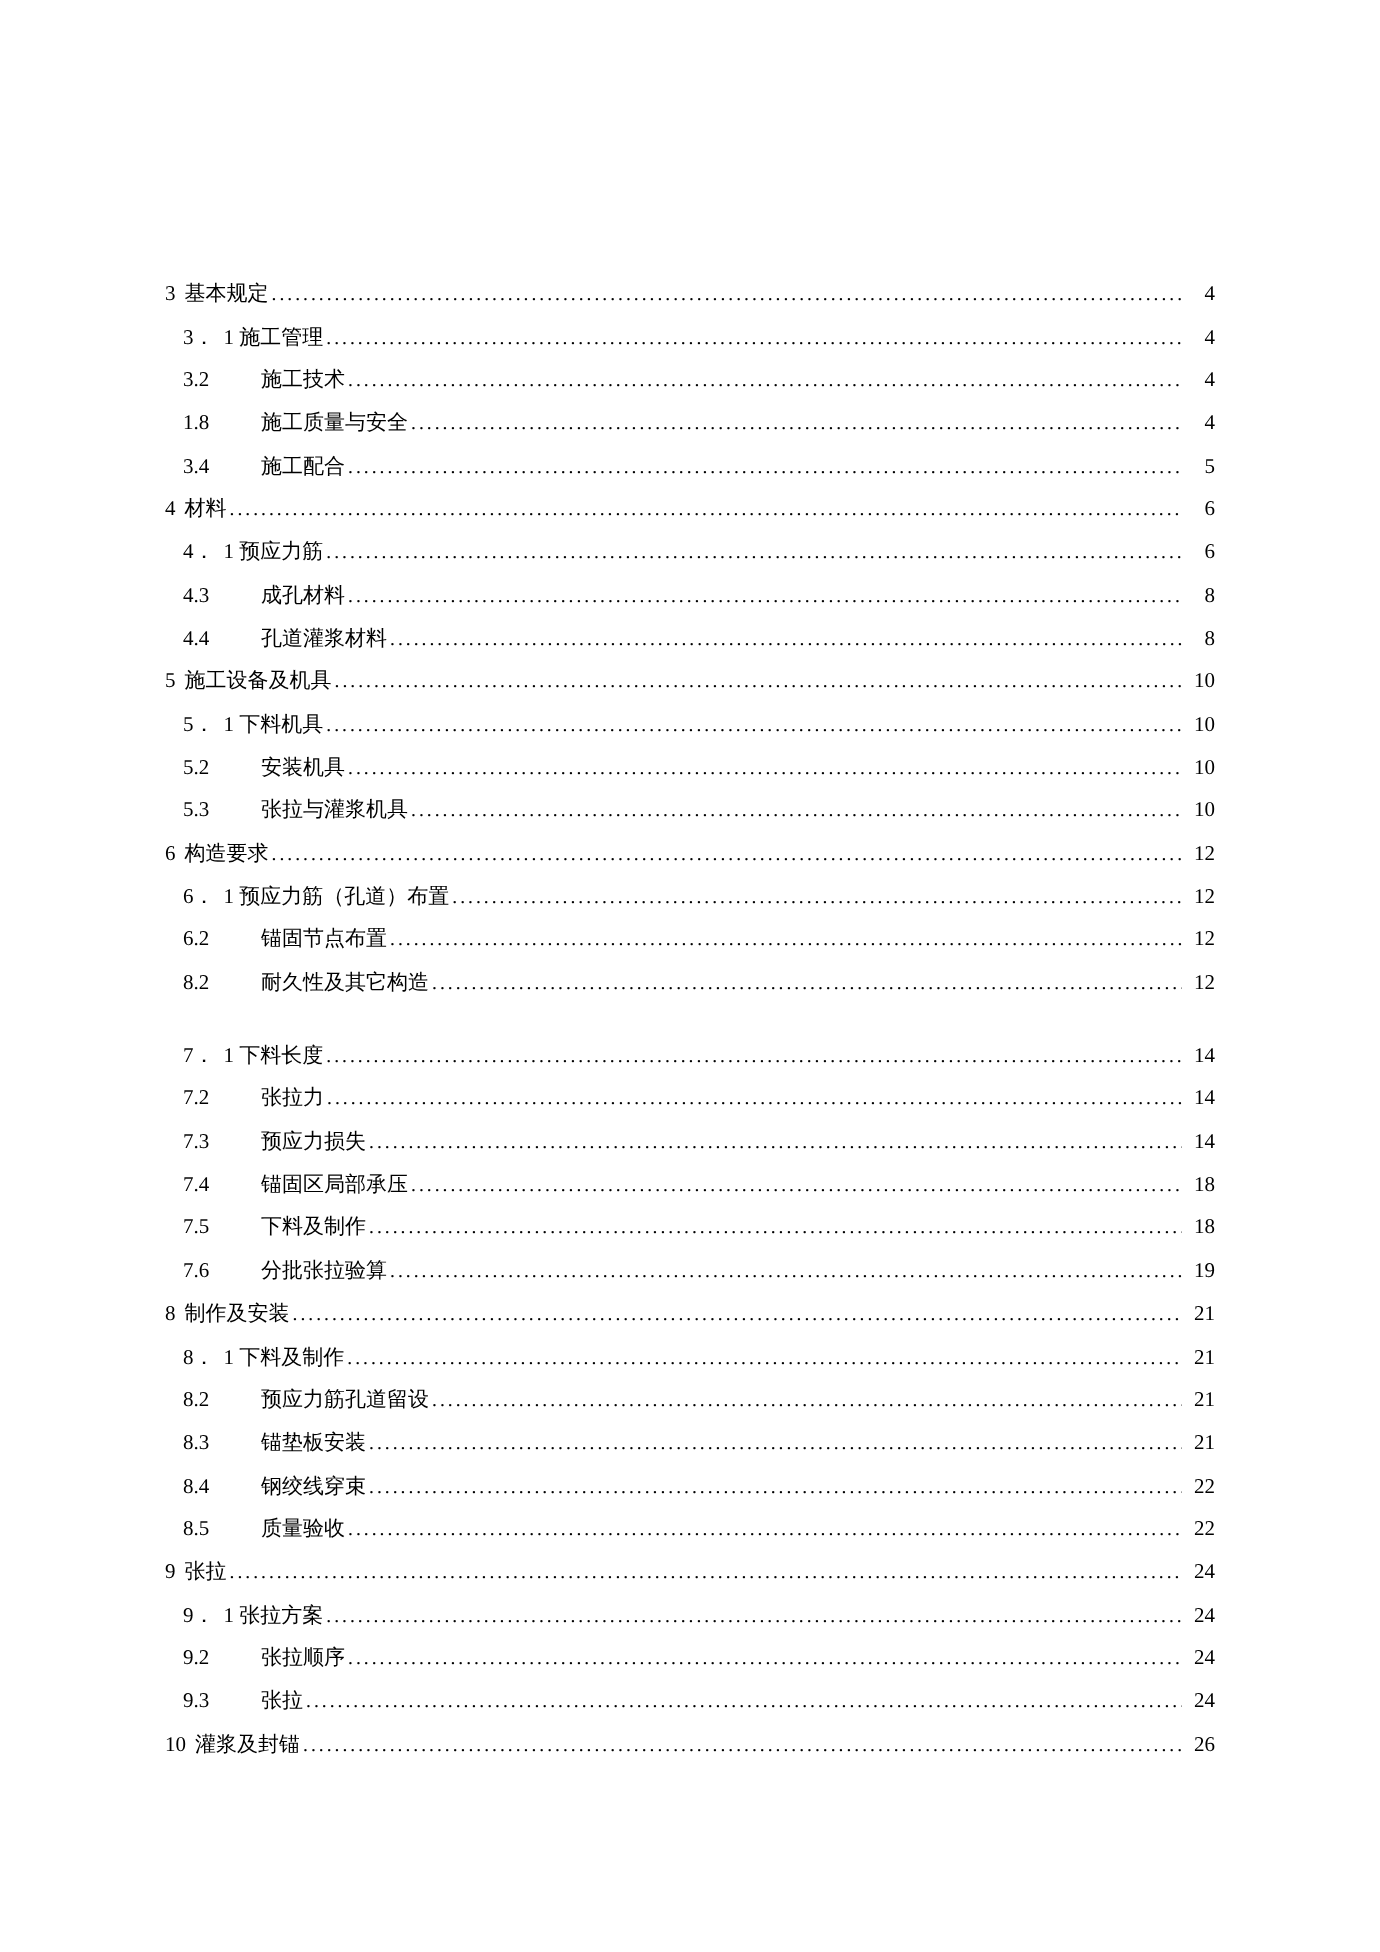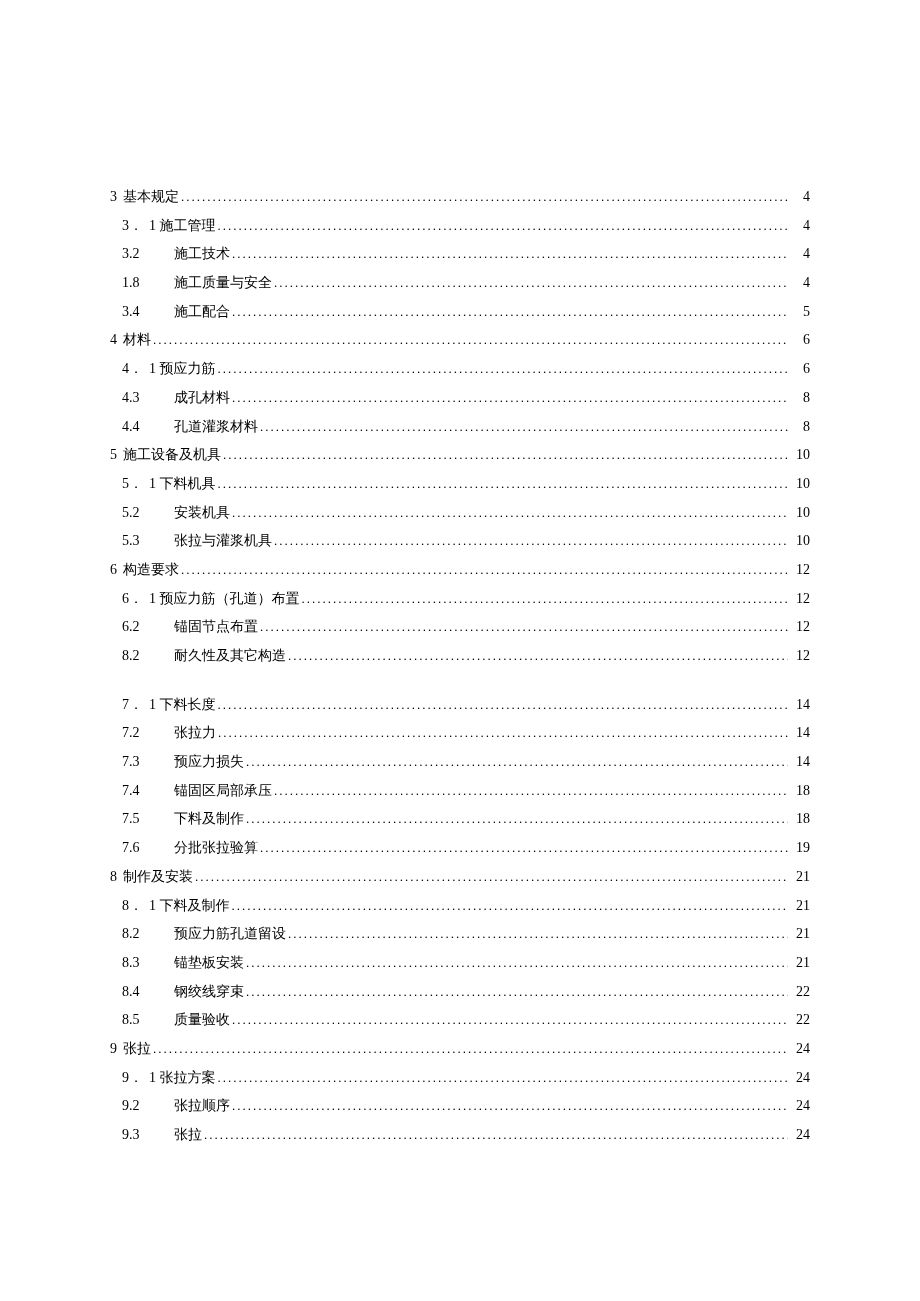--- a/index.html
+++ b/index.html
@@ -226,13 +226,18 @@
     <div class="toc-entry level-2">
       <span><span class="sub-num">9.2</span><span class="gap"></span><span class="toc-title">张拉顺序</span></span>
       <span class="toc-leader"></span>
       <span class="toc-page">24</span>
     </div>
     <div class="toc-entry level-2">
       <span><span class="sub-num">9.3</span><span class="gap"></span><span class="toc-title">张拉</span></span>
       <span class="toc-leader"></span>
       <span class="toc-page">24</span>
     </div>
+    <div class="toc-entry level-1">
+      <span><span class="toc-num">10</span><span class="toc-title">灌浆及封锚</span></span>
+      <span class="toc-leader"></span>
+      <span class="toc-page">26</span>
+    </div>
   </div>
 
 </body></html>

